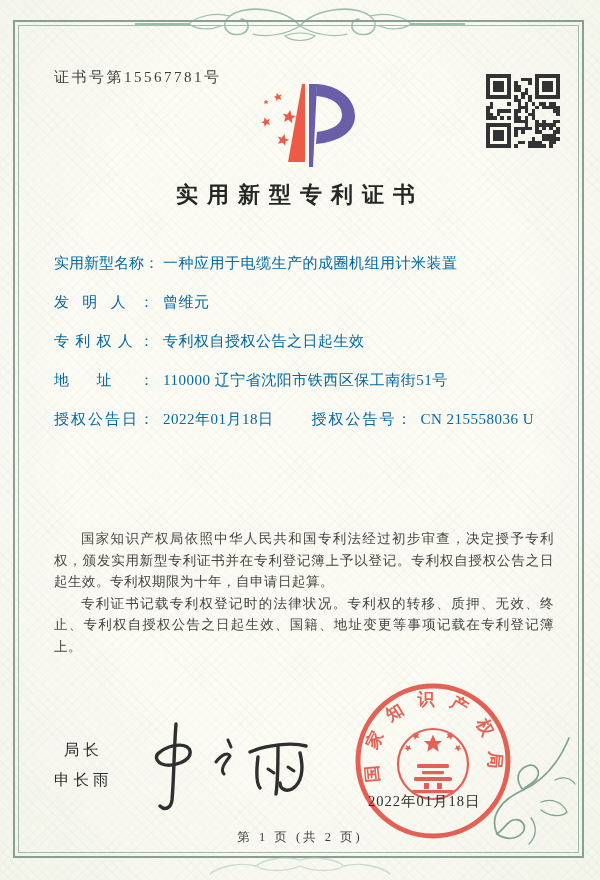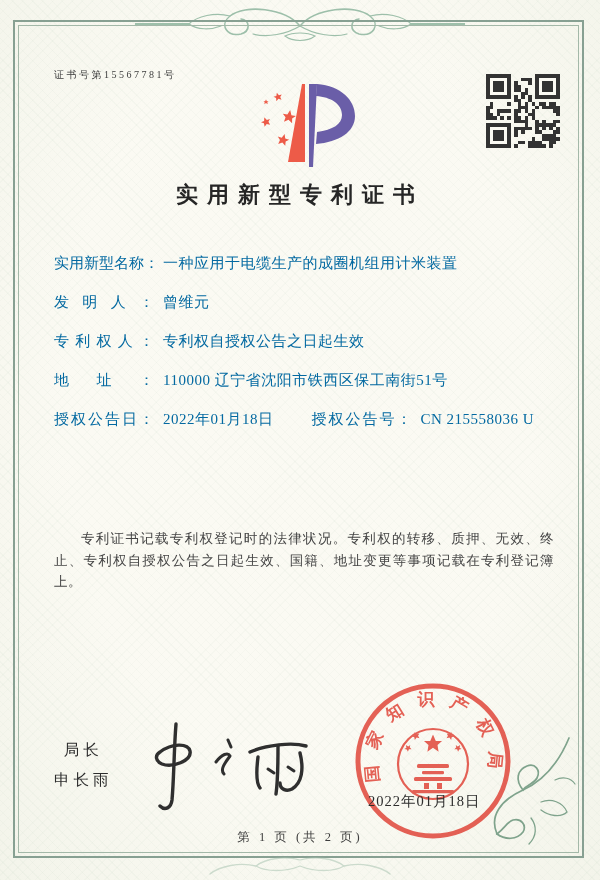--- a/index.html
+++ b/index.html
@@ -19,21 +19,21 @@
   
   .frame{
     position:absolute;top:25px;left:18px;right:21px;bottom:27px;
     border:1px solid #a3b8a8;
     outline:2.5px solid #87a092;
     outline-offset:3px;
     pointer-events:none;
   }
   .cert-no{
     position:absolute;left:54px;top:68px;
-    font-size:10px;letter-spacing:2.5px;color:#3d3d3d;
+    font-size:15px;letter-spacing:2.5px;color:#3d3d3d;
   }
   .logo{position:absolute;left:243px;top:70px;width:118px;height:98px;}
   .qr{position:absolute;left:486px;top:74px;width:74px;height:74px;}
   .title{
     position:absolute;left:0;right:0;top:180px;text-align:center;
     font-size:22px;font-weight:600;letter-spacing:9px;color:#262626;
   }
   .fields{position:absolute;left:54px;top:252px;width:505px;}
   .frow{margin-bottom:16px;font-size:15px;color:#0369a1;line-height:23px;white-space:nowrap;}
   .flabel{
@@ -279,20 +279,21 @@
   </div>
   <div class="frow">
     <span class="flabel">地址：</span><span class="fvalue">110000 辽宁省沈阳市铁西区保工南街51号</span>
   </div>
   <div class="frow">
     <span class="flabel">授权公告日：</span><span class="fvalue">2022年01月18日</span><span class="flabel2">授权公告号：</span><span class="fvalue2">CN 215558036 U</span>
   </div>
 </div>
 
 <div class="paras">
+  <p>国家知识产权局依照中华人民共和国专利法经过初步审查，决定授予专利权，颁发实用新型专利证书并在专利登记簿上予以登记。专利权自授权公告之日起生效。专利权期限为十年，自申请日起算。</p>
   <p>专利证书记载专利权登记时的法律状况。专利权的转移、质押、无效、终止、专利权自授权公告之日起生效、国籍、地址变更等事项记载在专利登记簿上。</p>
 </div>
 
 <div class="officer">
   <div>局长</div>
   <div>申长雨</div>
 </div>
 
 <svg class="signature" viewBox="0 0 210 100" fill="none" stroke="#2f2f2f" stroke-width="3.4" stroke-linecap="round" stroke-linejoin="round">
   <path d="M46,8 C44,32 44,62 42,84 C41,92 35,95 30,90"></path>

